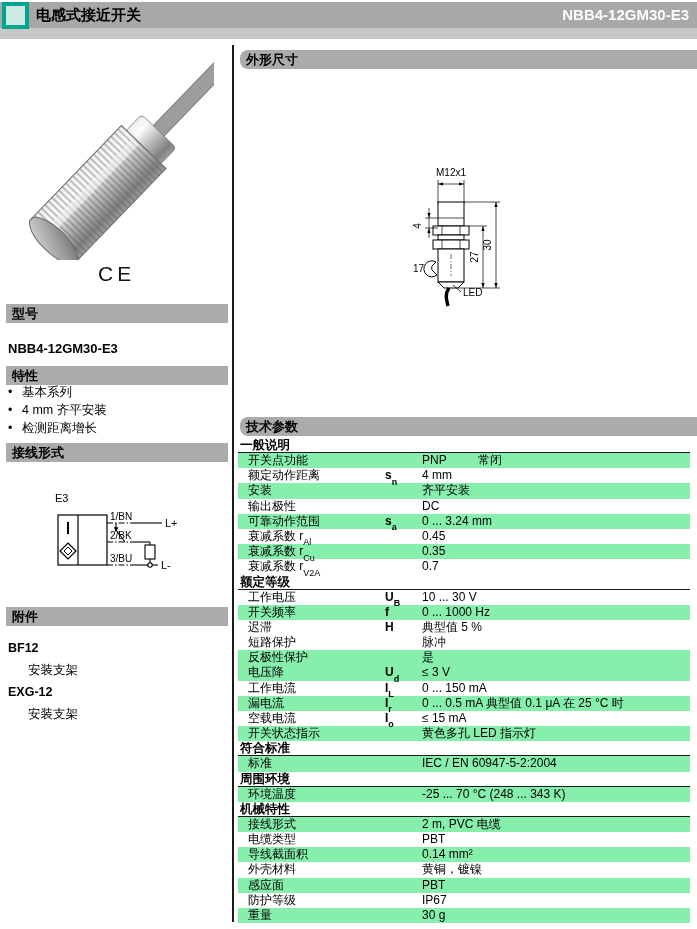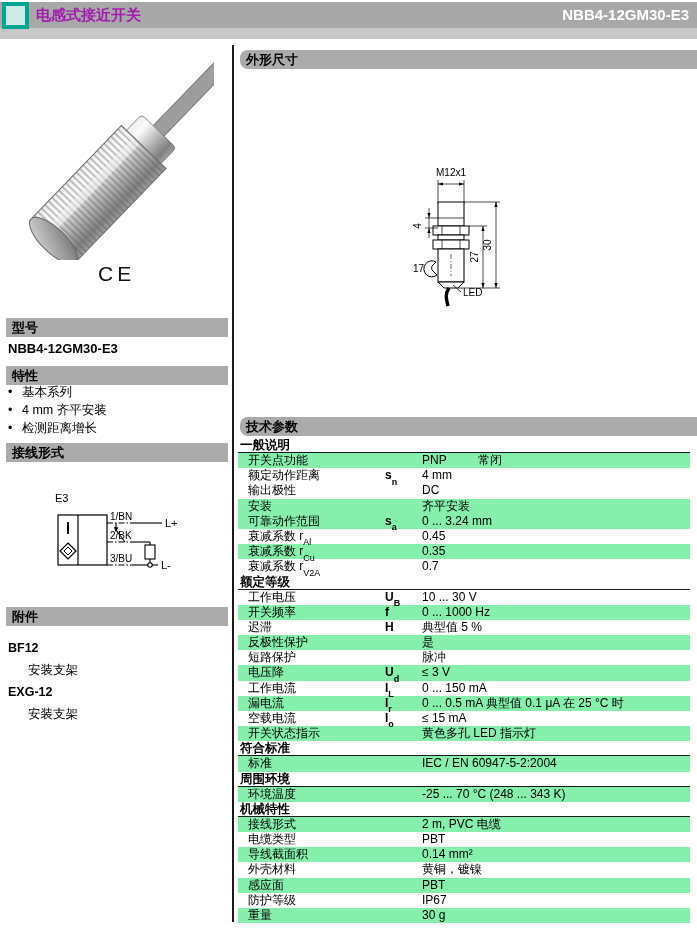--- a/index.html
+++ b/index.html
@@ -6,21 +6,21 @@
   body{
     width:697px;height:929px;position:relative;background:#fff;
     font-family:"Liberation Sans", sans-serif;color:#000;overflow:hidden;
   }
   
   .topbar{position:absolute;left:0;top:2px;width:697px;height:26px;background:#a8a8a8;}
   .topbar-strip{position:absolute;left:0;top:28px;width:697px;height:11px;background:#c7c7c7;}
   .logo-square{position:absolute;left:2px;top:2px;width:19px;height:19px;
     background:#cdeae4;border:4px solid #00a591;}
   .topbar-title{position:absolute;left:36px;top:2px;height:26px;line-height:26px;
-    color:#a21caf;font-weight:bold;font-size:15px;}
+    color:#000000;font-weight:bold;font-size:15px;}
   .topbar-model{position:absolute;right:8px;top:2px;height:26px;line-height:26px;
     color:#fff;font-weight:bold;font-size:15px;}
   
   .divider{position:absolute;left:232px;top:45px;width:2px;height:877px;background:#1a1a1a;}
   .secbar{position:absolute;left:6px;width:222px;height:19px;line-height:19px;
     background:#ababab;font-weight:bold;font-size:13px;padding-left:6px;box-sizing:border-box;}
   .rsecbar{position:absolute;left:240px;width:508px;height:19px;line-height:19px;
     background:#ababab;font-weight:bold;font-size:13px;padding-left:6px;box-sizing:border-box;border-radius:8px;}
   .photo{position:absolute;left:14px;top:46px;width:200px;height:214px;}
   .ce{position:absolute;left:98px;top:258px;width:50px;height:30px;}
@@ -89,21 +89,21 @@
     </g>
   </svg>
 </div>
 
 <div class="ce">
   <svg width="50" height="30" viewBox="0 0 50 30">
     <text x="0" y="23" font-size="21" letter-spacing="4" fill="#111">CE</text>
   </svg>
 </div>
 
-<div class="secbar" style="top:318px;">型号</div>
+<div class="secbar" style="top:304px;">型号</div>
 <div class="model-value">NBB4-12GM30-E3</div>
 
 <div class="secbar" style="top:366px;">特性</div>
 <div class="features" id="features-list">
     <div class="feature-item">
       <span class="feature-bullet">•</span>
       <span>基本系列</span>
     </div>
     <div class="feature-item">
       <span class="feature-bullet">•</span>
@@ -222,29 +222,29 @@
     <div class="trow shaded">
       <span class="t-label">开关点功能</span>
       <span class="t-sym"></span>
       <span class="t-val"><span class="v1">PNP</span><span>常闭</span></span>
     </div>
     <div class="trow">
       <span class="t-label">额定动作距离</span>
       <span class="t-sym">s<sub>n</sub></span>
       <span class="t-val">4 mm</span>
     </div>
+    <div class="trow shaded">
+      <span class="t-label">安装</span>
+      <span class="t-sym"></span>
+      <span class="t-val">齐平安装</span>
+    </div>
     <div class="trow">
       <span class="t-label">输出极性</span>
       <span class="t-sym"></span>
       <span class="t-val">DC</span>
-    </div>
-    <div class="trow shaded">
-      <span class="t-label">安装</span>
-      <span class="t-sym"></span>
-      <span class="t-val">齐平安装</span>
     </div>
     <div class="trow shaded">
       <span class="t-label">可靠动作范围</span>
       <span class="t-sym">s<sub>a</sub></span>
       <span class="t-val">0 ... 3.24 mm</span>
     </div>
     <div class="trow">
       <span class="t-label">衰减系数 r<sub>Al</sub></span>
       <span class="t-sym"></span>
       <span class="t-val">0.45</span>
@@ -268,29 +268,29 @@
     <div class="trow shaded">
       <span class="t-label">开关频率</span>
       <span class="t-sym">f</span>
       <span class="t-val">0 ... 1000 Hz</span>
     </div>
     <div class="trow">
       <span class="t-label">迟滞</span>
       <span class="t-sym">H</span>
       <span class="t-val">典型值 5 %</span>
     </div>
+    <div class="trow">
+      <span class="t-label">短路保护</span>
+      <span class="t-sym"></span>
+      <span class="t-val">脉冲</span>
+    </div>
     <div class="trow shaded">
       <span class="t-label">反极性保护</span>
       <span class="t-sym"></span>
       <span class="t-val">是</span>
-    </div>
-    <div class="trow">
-      <span class="t-label">短路保护</span>
-      <span class="t-sym"></span>
-      <span class="t-val">脉冲</span>
     </div>
     <div class="trow shaded">
       <span class="t-label">电压降</span>
       <span class="t-sym">U<sub>d</sub></span>
       <span class="t-val">≤ 3 V</span>
     </div>
     <div class="trow">
       <span class="t-label">工作电流</span>
       <span class="t-sym">I<sub>L</sub></span>
       <span class="t-val">0 ... 150 mA</span>

